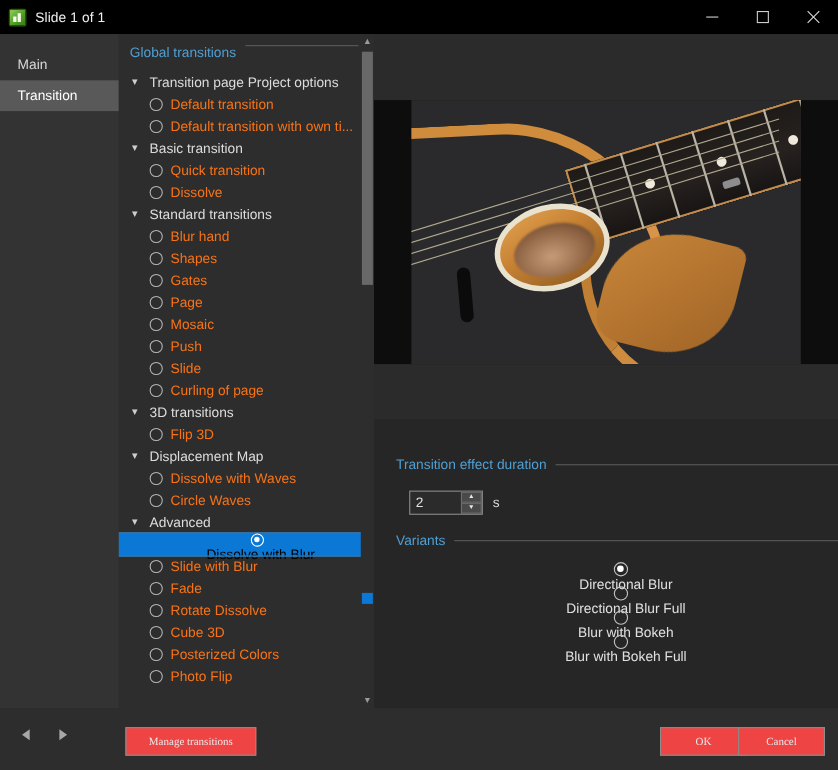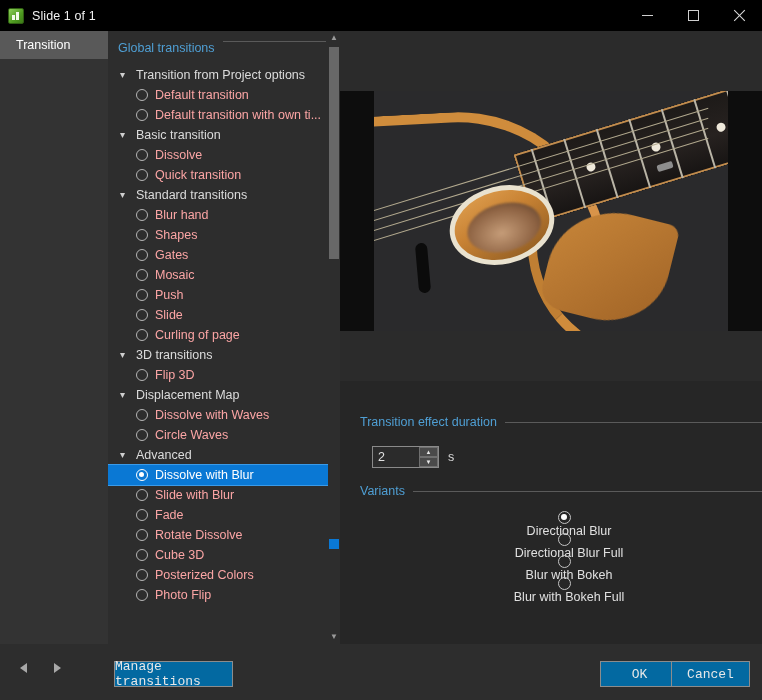--- a/index.html
+++ b/index.html
@@ -95,31 +95,32 @@
     font-size: 12.5px; color:#4f9fd4; white-space:nowrap; padding-right:8px;
   }
   .section-hdr .rule {
     flex:1; height:1px; background:#5a5a5a;
   }
   .rows { margin-top: 6px; }
   .row {
     height: 20px;
     display:flex; align-items:center;
     font-size:12.5px;
-    color:#fca5a5;
+    color:#f97316;
     cursor: default;
     white-space: nowrap;
   }
   .row.group { padding-left: 12px; color:#dcdcdc; }
   .row.item  { padding-left: 28px; }
   .row.selected {
     background:#0a78d4;
-    color:#ffffff;
+    color:#000000;
     margin-right: 2px;
     outline: 1px solid #3a9ae8;
+    flex-direction: column;
   }
   .chev {
     width: 14px; display:inline-block; text-align:left;
     font-size: 10px; color:#cfcfcf; line-height:1;
     margin-right: 2px;
   }
   .radio {
     width: 12px; height: 12px; border-radius: 50%;
     border: 1.4px solid #b4b4b4;
     margin-right: 7px; flex:none;
@@ -304,24 +305,24 @@
   .navbtn {
     width:26px; height:26px;
     display:flex; align-items:center; justify-content:center;
   }
   .tri-l { width:0;height:0;border-top:5px solid transparent;border-bottom:5px solid transparent;border-right:7px solid #a8a8a8; }
   .tri-r { width:0;height:0;border-top:5px solid transparent;border-bottom:5px solid transparent;border-left:7px solid #a8a8a8; }
 
   .btn {
     height:26px;
     border:1px solid #8c8c8c;
-    background:#0369a1;
+    background:#ef4444;
     color:#e8e8e8;
-    font-size:13px;
-    font-family:Liberation Mono, monospace;
+    font-size:10px;
+    font-family:Liberation Serif, serif;
     display:flex; align-items:center; justify-content:center;
     cursor:default;
   }
   #manage-btn { position:absolute; left:114px; top:661px; width:119px; }
   #ok-btn     { position:absolute; left:600px; top:661px; width:79px; }
   #cancel-btn { position:absolute; left:671px; top:661px; width:79px; }
 </style>
 </head>
 <body>
 
@@ -337,70 +338,77 @@
       <div class="win-btn">
           <span class="glyph-max"></span>
         </div>
       <div class="win-btn close">
           <span class="glyph-close"></span>
         </div>
     </div>
   </div>
 
   <div class="tabcol">
+    <div class="tab first">
+      <span>Main</span>
+    </div>
     <div class="tab active">
       <span>Transition</span>
     </div>
   </div>
 
   <div class="listpane">
     <div class="section-hdr">
       <span class="lbl">Global transitions</span>
       <span class="rule"></span>
     </div>
     <div class="rows" id="tx-rows">
         <div class="row group">
           <span class="chev">▾</span>
-          <span>Transition from Project options</span>
+          <span>Transition page Project options</span>
         </div>
         <div class="row item">
           <span class="radio"></span>
           <span>Default transition</span>
         </div>
         <div class="row item">
           <span class="radio"></span>
           <span>Default transition with own ti...</span>
         </div>
         <div class="row group">
           <span class="chev">▾</span>
           <span>Basic transition</span>
         </div>
         <div class="row item">
           <span class="radio"></span>
+          <span>Quick transition</span>
+        </div>
+        <div class="row item">
+          <span class="radio"></span>
           <span>Dissolve</span>
-        </div>
-        <div class="row item">
-          <span class="radio"></span>
-          <span>Quick transition</span>
         </div>
         <div class="row group">
           <span class="chev">▾</span>
           <span>Standard transitions</span>
         </div>
         <div class="row item">
           <span class="radio"></span>
           <span>Blur hand</span>
         </div>
         <div class="row item">
           <span class="radio"></span>
           <span>Shapes</span>
         </div>
         <div class="row item">
           <span class="radio"></span>
           <span>Gates</span>
+        </div>
+        <div class="row item">
+          <span class="radio"></span>
+          <span>Page</span>
         </div>
         <div class="row item">
           <span class="radio"></span>
           <span>Mosaic</span>
         </div>
         <div class="row item">
           <span class="radio"></span>
           <span>Push</span>
         </div>
         <div class="row item">

